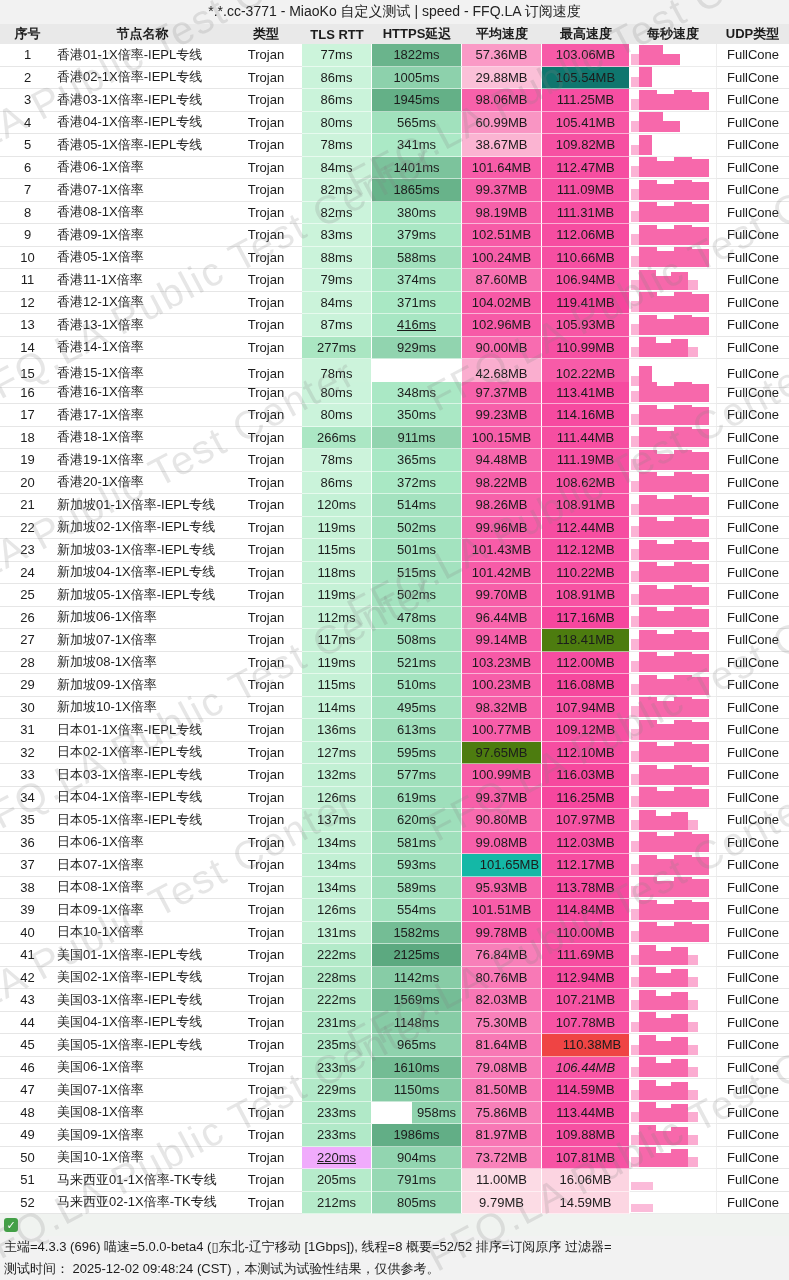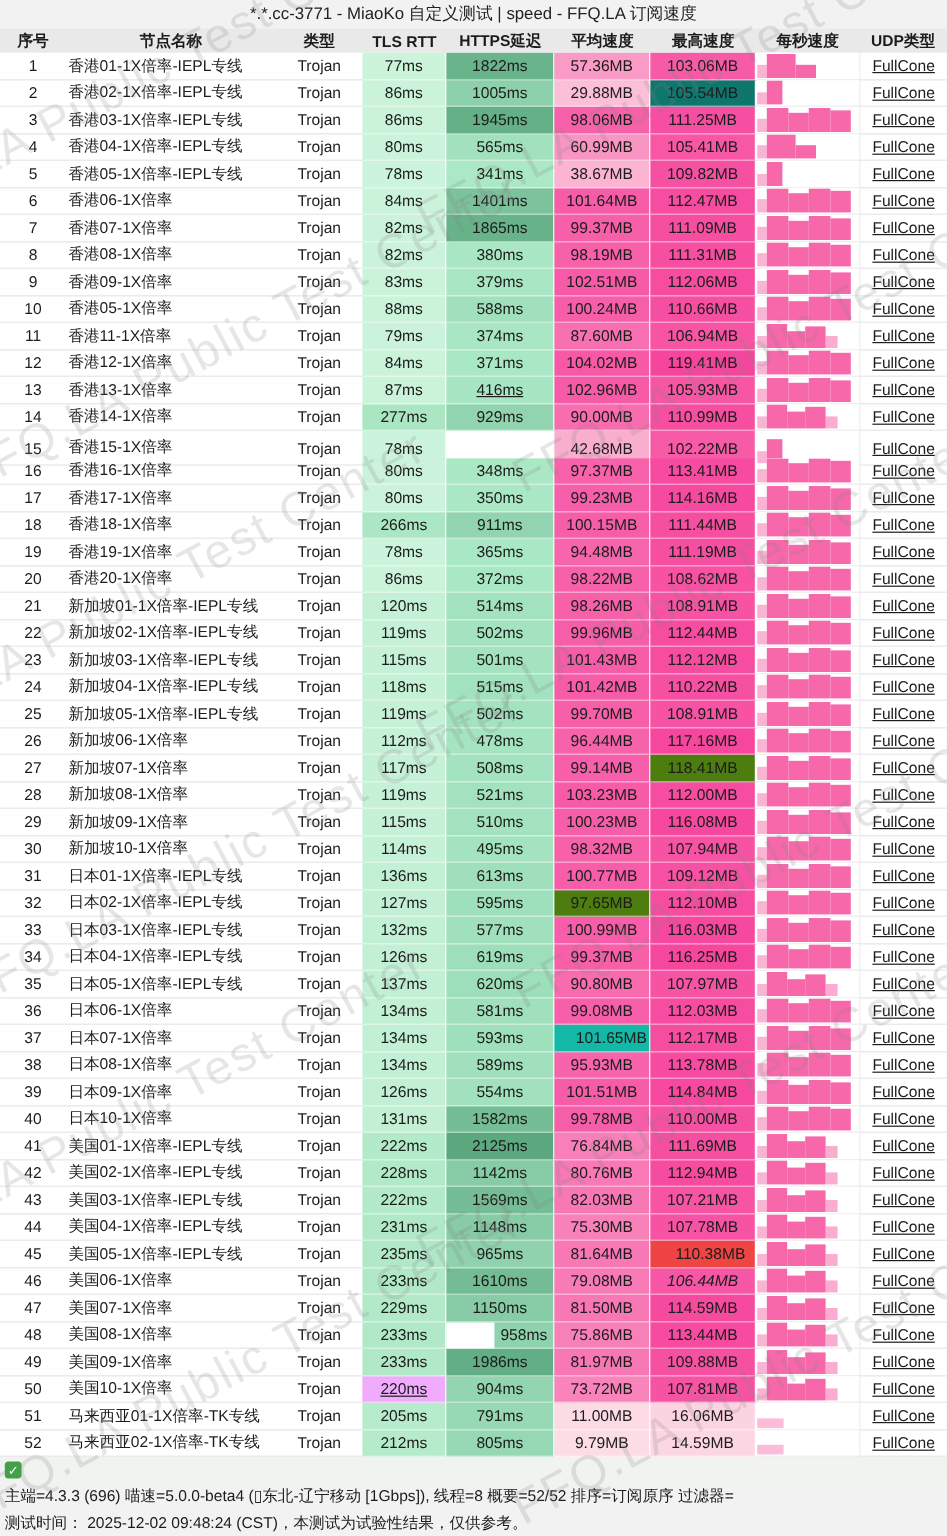--- a/index.html
+++ b/index.html
@@ -13,21 +13,21 @@
 
   .header-row { height:20px; background:#e9e9e9; font-weight:bold; font-size:13px; }
   .header-row .hcell { display:flex; align-items:center; justify-content:center; white-space:nowrap; }
 
   #rows .row { height:22.5px; font-size:13px; background:#fff; }
   .cell { display:flex; align-items:center; justify-content:center; white-space:nowrap; overflow:hidden;
           border-bottom:1px solid #e6e6e6; }
   .cell.name { justify-content:flex-start; padding-left:2px; }
   .cell.colored { border-right:1px solid #fff; border-bottom:1px solid rgba(255,255,255,0.55); }
   .cell.spark { justify-content:flex-start; align-items:flex-end; padding:1px 0 1px 1px; border-bottom:1px solid #ececec; }
-  .cell.udp { border-left:1px solid #eeeeee;text-decoration:underline; }
+  .cell.udp { border-left:1px solid #eeeeee; }
   .spark-bar { display:inline-block; }
 
   .footer-line { height:22px; display:flex; align-items:center; font-size:13px; padding-left:4px; white-space:nowrap; }
   .footer-certified { background:#f0f3f0; }
   .footer-meta, .footer-time { background:#f2f2f2; }
   .check-icon { width:14px; height:14px; border-radius:3px; display:inline-flex; align-items:center; justify-content:center;
                 color:#fff; font-size:11px; margin-right:5px; flex:0 0 auto; }
 
   #watermarks { position:absolute; left:0; top:0; width:789px; height:1280px; pointer-events:none; z-index:5; overflow:hidden; }
   .wm { position:absolute; white-space:nowrap; font-size:40px; color:rgba(130,130,130,0.20);

